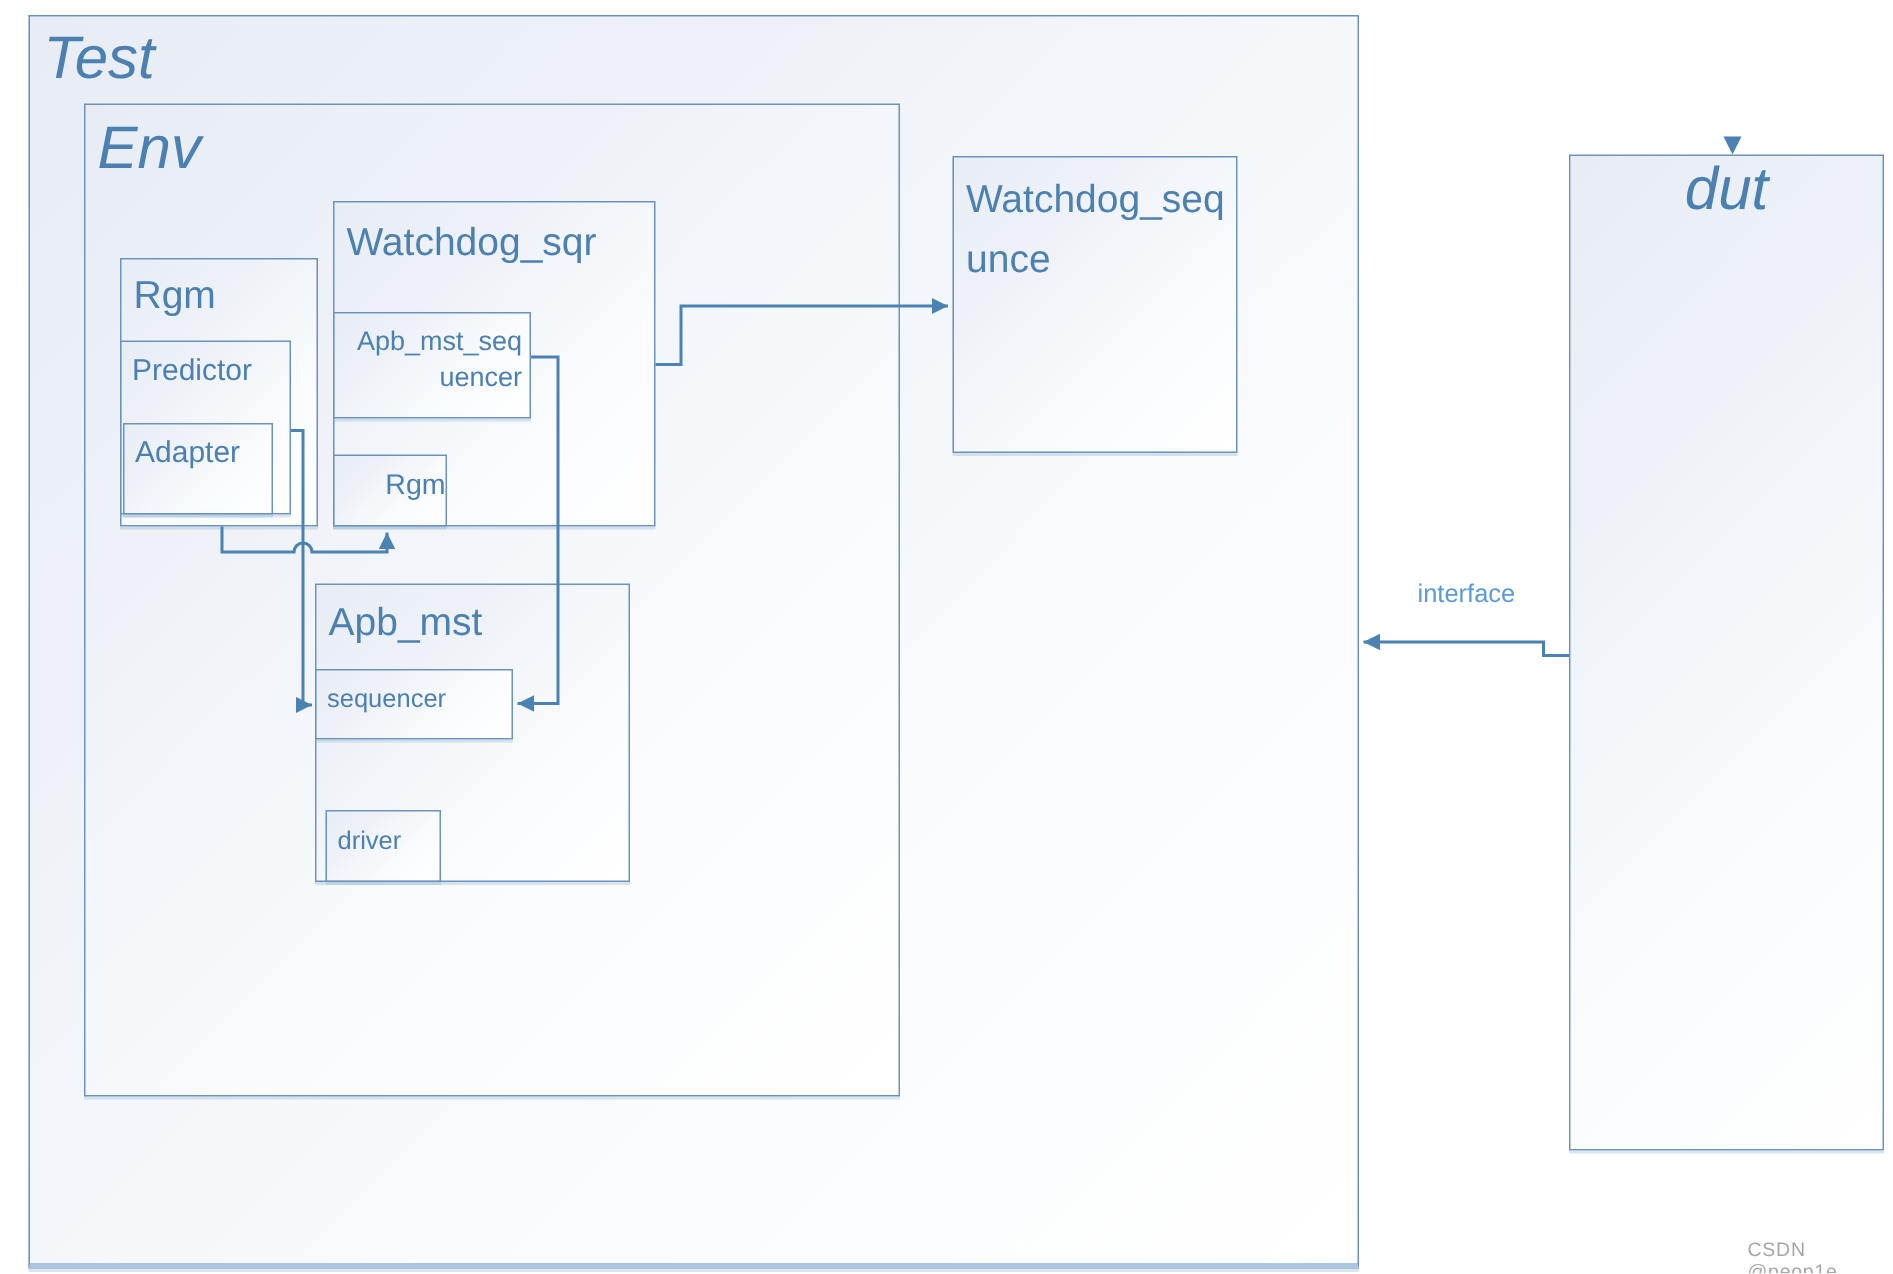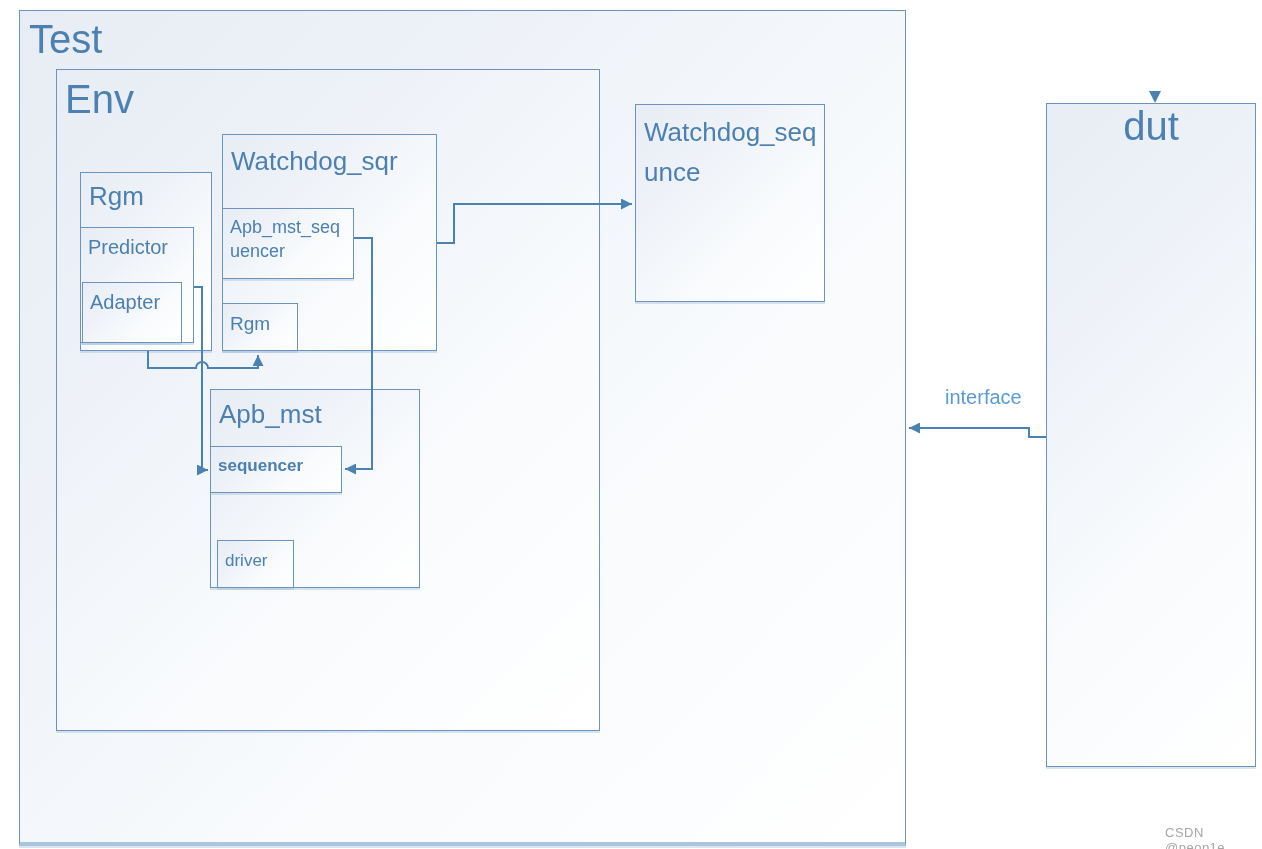--- a/index.html
+++ b/index.html
@@ -9,24 +9,24 @@
   }
   .box{
     position:absolute;box-sizing:border-box;
     border:1.5px solid #6b93bd;
     background:linear-gradient(135deg,#e8edf5 0%,#eef2f8 30%,#f9fbfd 65%,#ffffff 100%);
     box-shadow:0 2px 0 rgba(150,180,210,0.35);
   }
   .t{
     display:block;color:#4c80b0;overflow-wrap:anywhere;line-height:1.25;
   }
-  .t-xl{font-size:40px;line-height:1.1;}
+  .t-xl{font-size:40px;line-height:1.1;font-style:italic;}
   .t-lg{font-size:26px;}
   .t-md{font-size:20px;}
-  .t-sm{font-size:18px;}
+  .t-sm{font-size:18px;text-align:right;}
   .t-xs{font-size:17px;}
 
   #b-test{left:19px;top:10px;width:887px;height:836px;border-bottom:4px solid #abc5de;}
   #b-env{left:56px;top:69px;width:544px;height:662px;}
   #b-rgm{left:80px;top:172px;width:132px;height:179px;}
   #b-predictor{left:80px;top:227px;width:114px;height:116px;}
   #b-adapter{left:82px;top:282px;width:100px;height:61px;}
   #b-watchdog-sqr{left:222px;top:134px;width:215px;height:217px;}
   #b-apb-mst-sequencer{left:222px;top:208px;width:132px;height:71px;}
   #b-watchdog-rgm{left:222px;top:303px;width:76px;height:48px;}
@@ -39,31 +39,31 @@
 
   #b-test .t{padding:6px 0 0 9px;}
   #b-env .t{padding:7px 0 0 8px;}
   #b-rgm .t{padding:7px 0 0 8px;}
   #b-predictor .t{padding:7px 0 0 7px;}
   #b-adapter .t{padding:7px 0 0 7px;}
   #b-watchdog-sqr .t{padding:10px 0 0 8px;}
   #b-apb-mst-sequencer .t{padding:6px 0 0 7px;max-width:118px;line-height:1.35;}
   #b-watchdog-rgm .t{padding:8px 0 0 7px;font-size:19px;}
   #b-apb-mst .t{padding:8px 0 0 8px;}
-  #b-sequencer .t{padding:8px 0 0 7px;font-weight:bold;}
+  #b-sequencer .t{padding:8px 0 0 7px;}
   #b-driver .t{padding:9px 0 0 7px;}
   #b-monitor .t{padding:9px 0 0 7px;}
   #b-watchdog-sequence .t{padding:7px 0 0 8px;max-width:216px;line-height:1.55;}
   #b-dut .t{text-align:center;}
 
   .overlay{position:absolute;left:0;top:0;width:1262px;height:849px;pointer-events:none;}
   .connector{stroke:#4a82b4;stroke-width:2;fill:none;}
   .arrowfill{fill:#4a82b4;}
 
-  .floating-label{position:absolute;color:#5b9bd5;font-size:20px;}
+  .floating-label{position:absolute;color:#5b9bd5;font-size:17px;}
   #interface-label{left:945px;top:386px;}
   .watermark{position:absolute;left:1165px;top:825px;color:#a6a6a6;font-size:13px;letter-spacing:0.5px;}
 </style>
 </head>
 <body>
 
 <div class="stage">
 
   <div class="box" id="b-test">
     <span class="t t-xl">Test</span>

